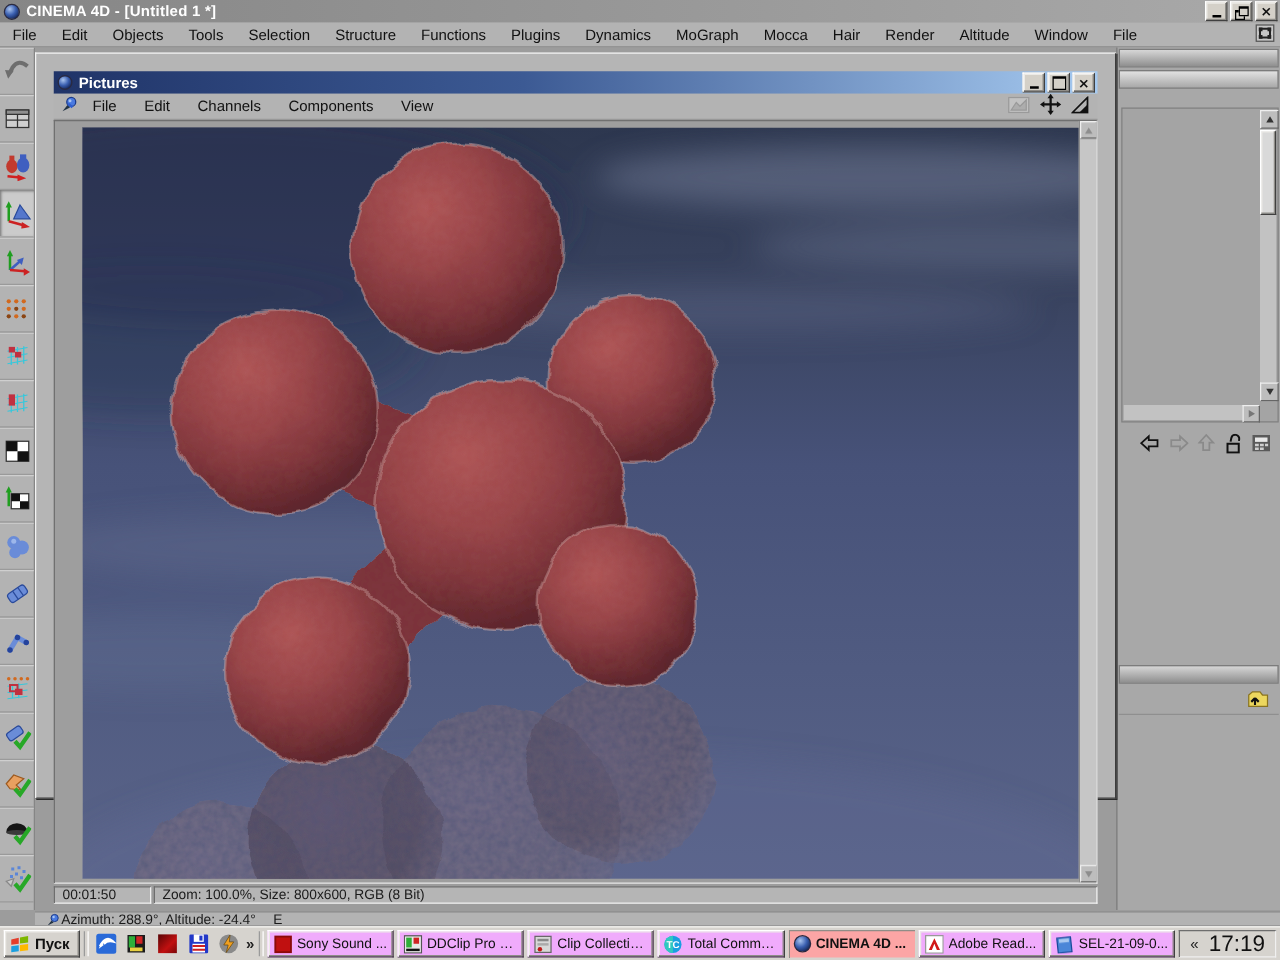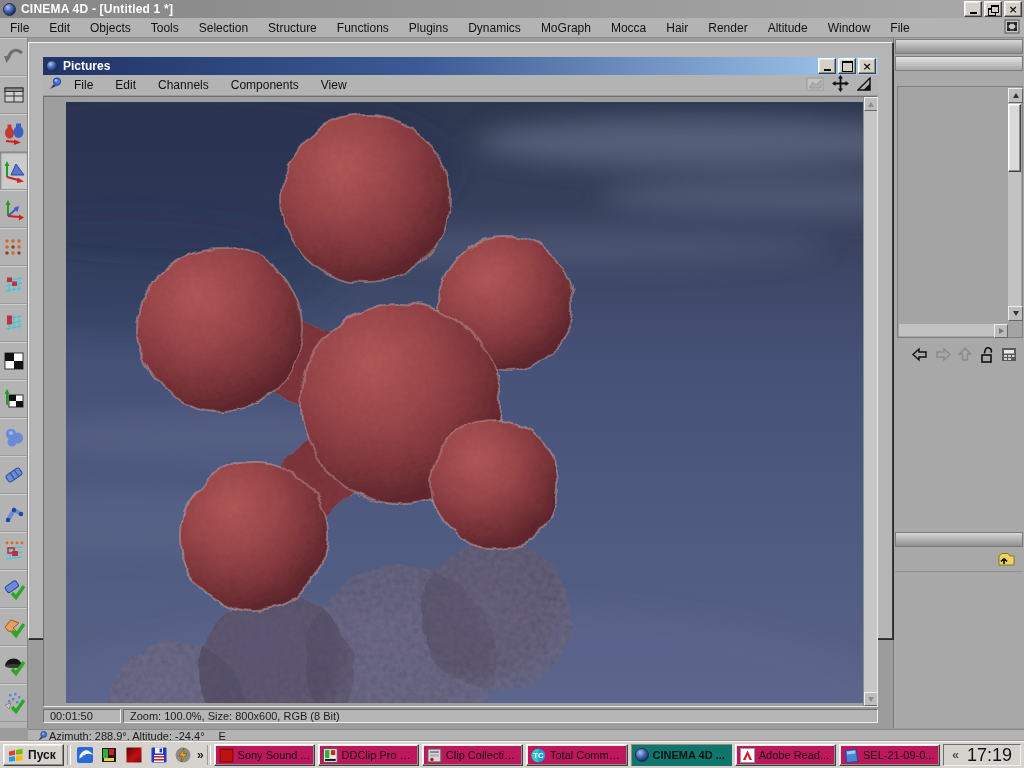--- a/index.html
+++ b/index.html
@@ -68,22 +68,22 @@
     display:flex;align-items:center;overflow:hidden}
   #coord-strip span{font-size:11px;color:#1a1a1a;white-space:nowrap}
 
   
   #taskbar{left:0;top:741px;width:1024px;height:27px;background:#d6d3ce;border-top:1px solid #f6f5f2;
     box-shadow:0 -1px 0 #9a9a9a;display:flex;align-items:center;padding:0 3px;box-sizing:border-box;gap:3px}
   #start-button{width:62px;height:22px;background:#d6d3ce;display:flex;align-items:center;gap:4px;padding-left:4px;box-sizing:border-box}
   #start-button b{font-size:12px}
   .tb-sep{width:2px;height:20px;border-left:1px solid #9a9a9a;border-right:1px solid #fff}
   .ql{width:22px;height:22px;display:flex;align-items:center;justify-content:center}
-  .task-btn{width:103px;height:22px;background:#be185d;display:flex;align-items:center;gap:4px;padding:0 4px;box-sizing:border-box;font-size:11px;white-space:nowrap;overflow:hidden}
-  .task-btn.active{background:#0f766e;border-color:#404040 #ffffff #ffffff #404040;box-shadow:inset 1px 1px 0 #8f8d88;font-weight:bold}
+  .task-btn{width:103px;height:22px;background:#f0abfc;display:flex;align-items:center;gap:4px;padding:0 4px;box-sizing:border-box;font-size:11px;white-space:nowrap;overflow:hidden}
+  .task-btn.active{background:#fca5a5;border-color:#404040 #ffffff #ffffff #404040;box-shadow:inset 1px 1px 0 #8f8d88;font-weight:bold}
   .task-btn .lbl{overflow:hidden;text-overflow:ellipsis}
   #tray{margin-left:auto;height:22px;display:flex;align-items:center;gap:8px;padding:0 8px;box-sizing:border-box}
   #tray-clock{font-size:18px}
   .chev{font-size:12px;color:#222}
 </style>
 </head>
 <body>
 
 <div id="main-titlebar" class="abs">
   <span class="sphere-ico"></span>

